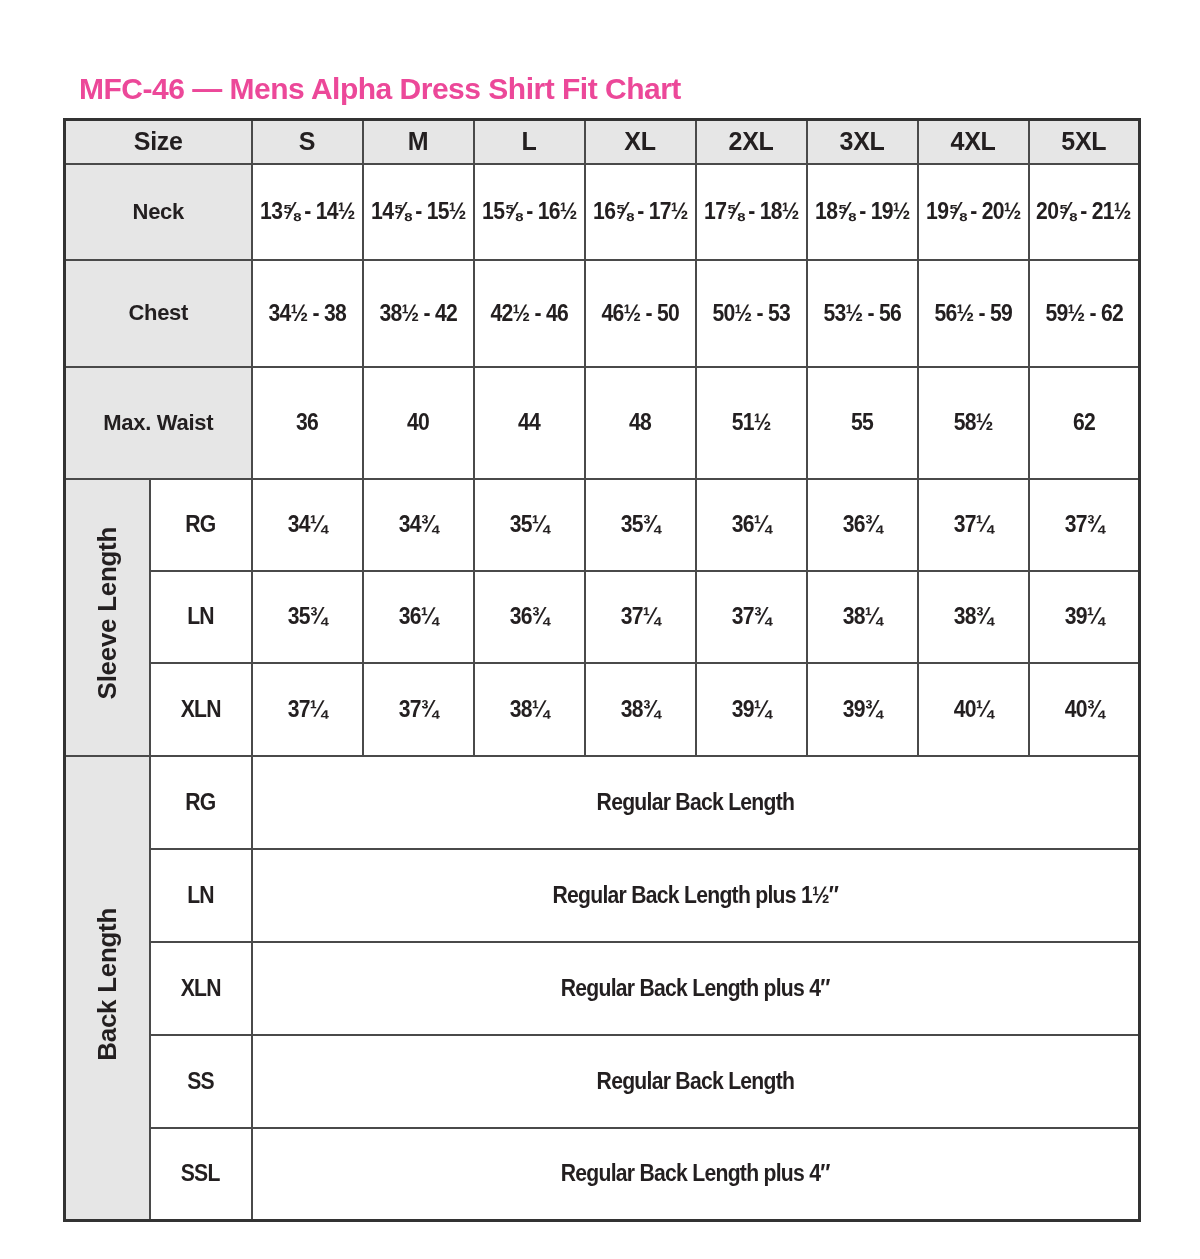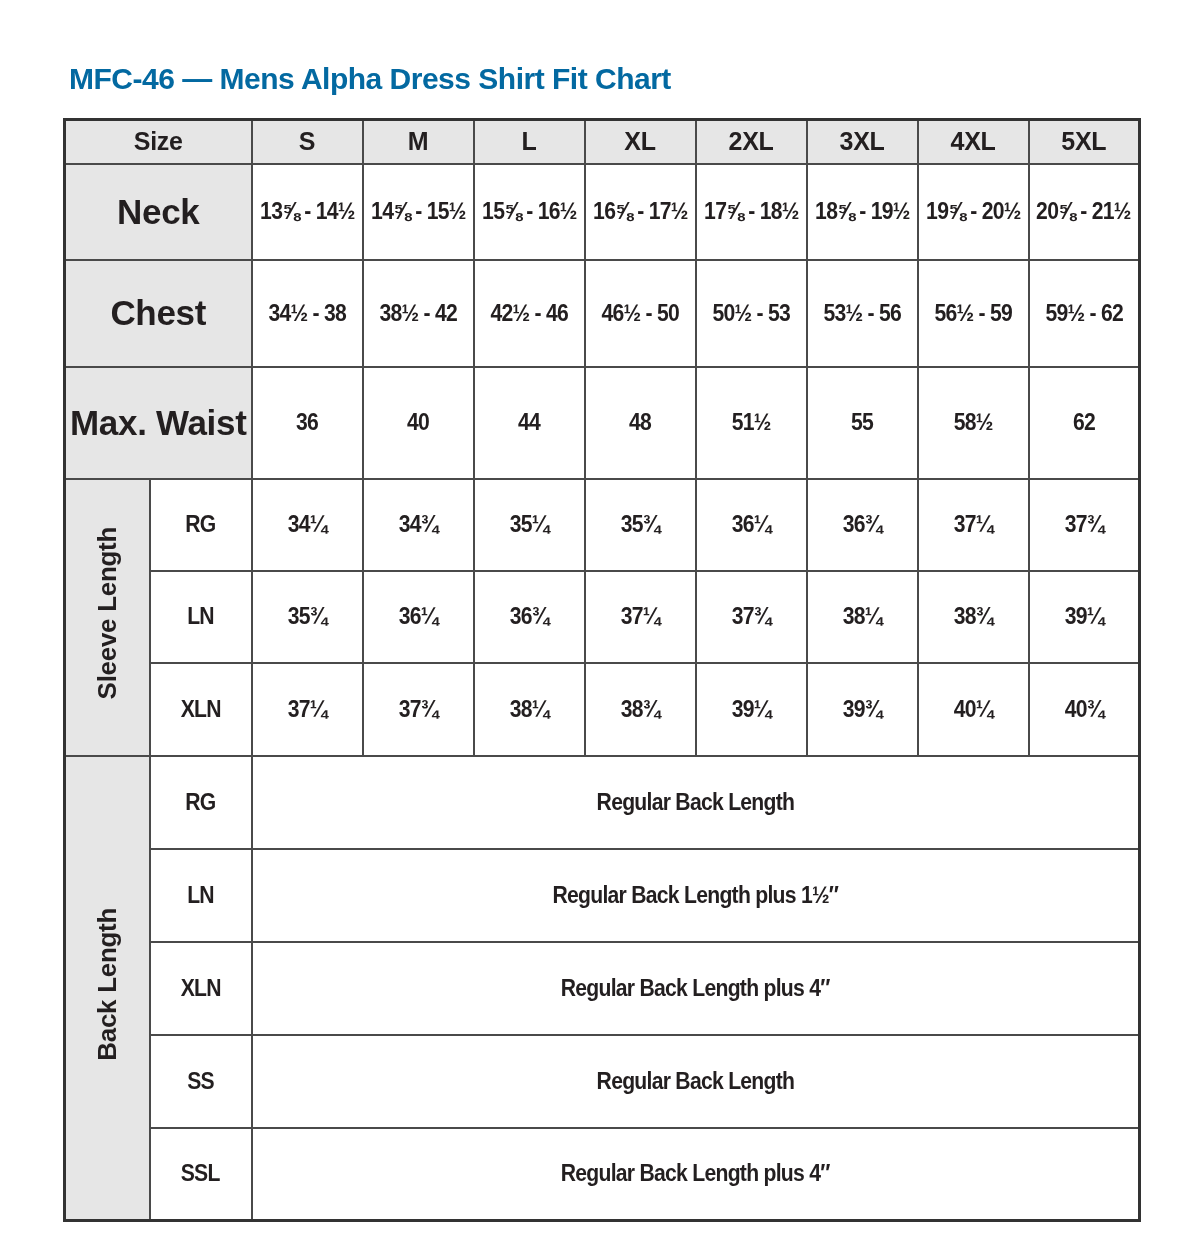--- a/index.html
+++ b/index.html
@@ -15,25 +15,25 @@
     position: relative;
     width: 1200px;
     height: 1259px;
     background: #ffffff;
     overflow: hidden;
   }
   .title {
     position: absolute;
     left: 63px;
     top: 56px;
-    margin: 6px;
+    margin: 16px;
     font-size: 30px;
     font-weight: bold;
     letter-spacing: -0.5px;
-    color: #0369a1;
+    color: #ec4899;
     white-space: nowrap;
   }
   table.fit-table {
     position: absolute;
     left: 63px;
     top: 118px;
     width: 1075px;
     border-collapse: collapse;
     table-layout: fixed;
     border: 3px solid var(--border-outer, #333333);
@@ -48,21 +48,21 @@
   
   td.hdr {
     background: var(--header-bg, #e6e6e6);
     font-weight: bold;
     font-size: 25px;
     letter-spacing: -0.3px;
   }
   td.lbl {
     background: var(--header-bg, #e6e6e6);
     font-weight: bold;
-    font-size: 35px;
+    font-size: 22px;
     letter-spacing: -0.3px;
   }
   
   td.vlbl {
     background: var(--header-bg, #e6e6e6);
     font-weight: bold;
     font-size: 26px;
     letter-spacing: -0.3px;
   }
   td.vlbl .vtext {

